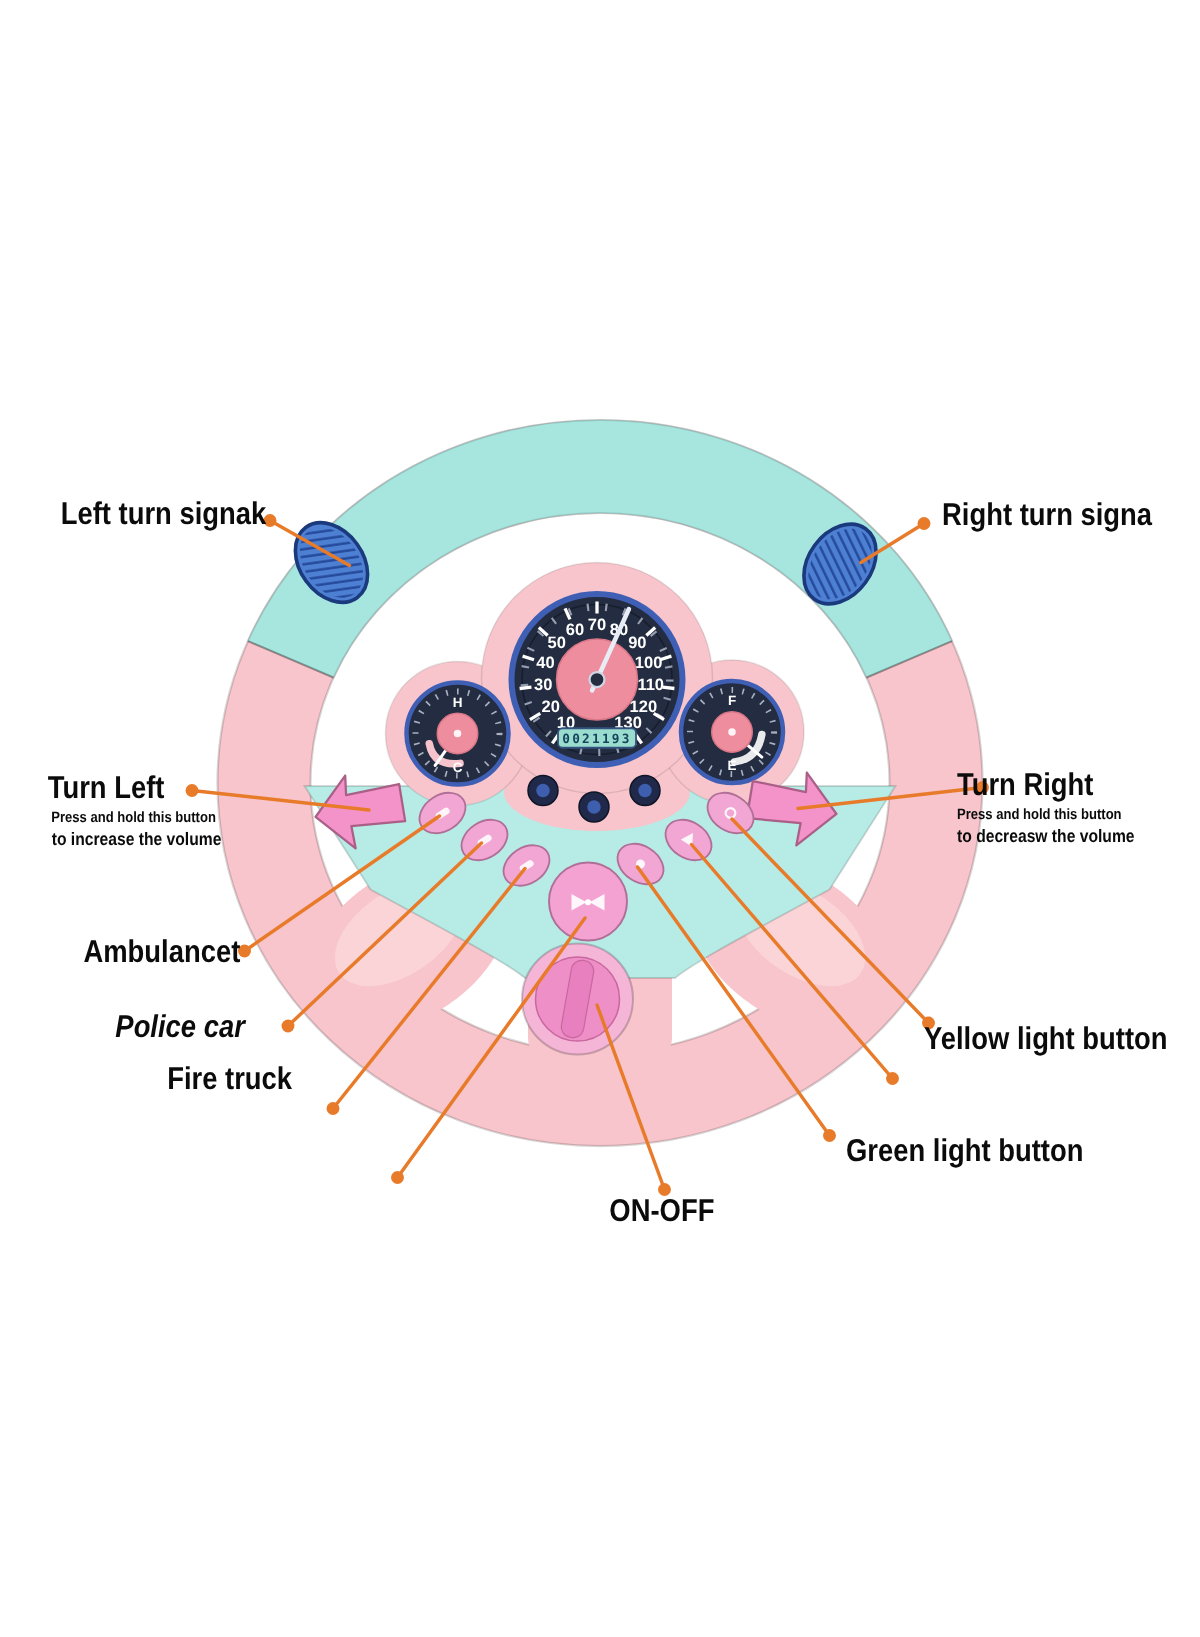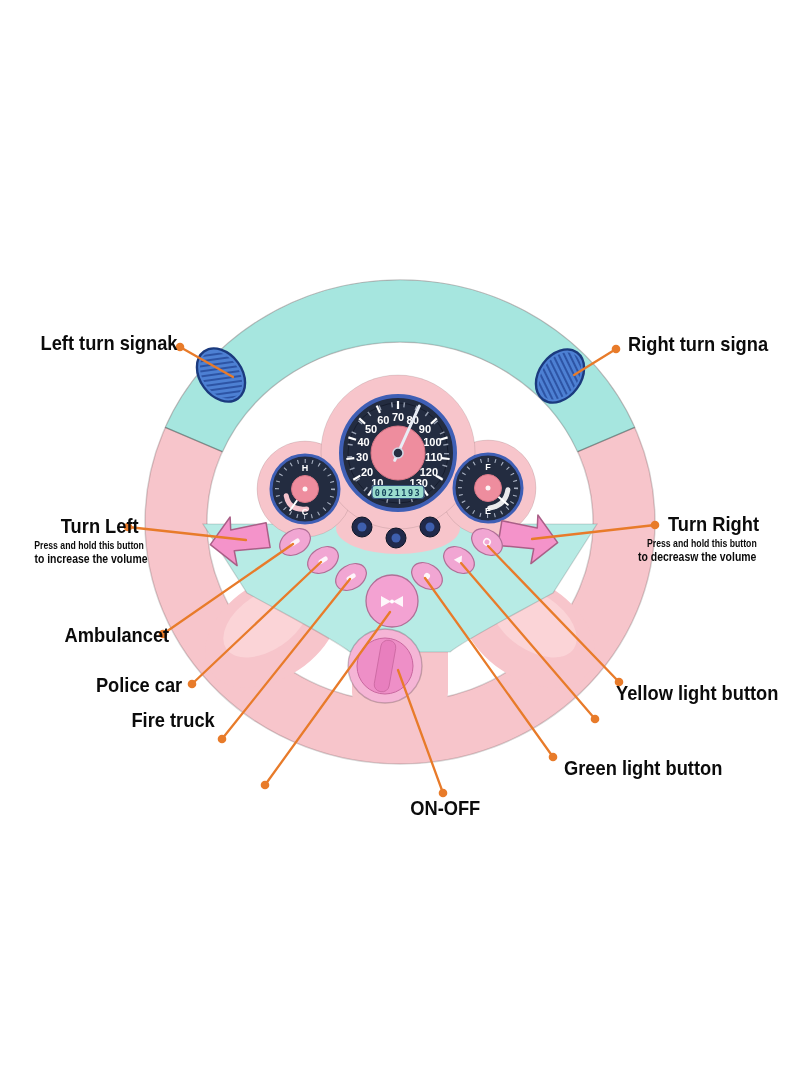--- a/index.html
+++ b/index.html
@@ -1,23 +1,23 @@
 <!DOCTYPE html>
 <html><head>
 <meta charset="utf-8">
 <style>
   html,body{margin:0;padding:0;background:#ffffff;}
   #stage{position:relative;width:800px;height:1091px;background:#ffffff;overflow:hidden;
          font-family:"Liberation Sans",sans-serif;}
   #stage svg{position:absolute;left:0;top:0;}
   .lbl{position:absolute;font-weight:bold;color:#0b0b0b;font-size:21px;line-height:23px;white-space:nowrap;}
   .lbl .cond{display:inline-block;transform:scaleX(.87);}
-  .ra{text-align:right;} .ra .cond{transform-origin:right center;}
-  .la{text-align:right;} .la .cond{transform-origin:left center;}
-  .ca{text-align:right;} .ca .cond{transform-origin:center center;}
+  .ra{text-align:center;} .ra .cond{transform-origin:right center;}
+  .la{text-align:left;} .la .cond{transform-origin:left center;}
+  .ca{text-align:left;} .ca .cond{transform-origin:center center;}
   .sub{font-size:10px;line-height:13.5px;margin-top:2px;}
   .sub2{font-size:12px;line-height:13.5px;margin-top:0;}
   .gtxt{font-family:"Liberation Sans",sans-serif;font-weight:bold;fill:#ffffff;}
   .odo{font-family:"DejaVu Sans Mono",monospace;font-weight:bold;fill:#15445c;letter-spacing:1.5px;}
 </style>
 </head>
 <body>
 
 <div id="stage">
 
@@ -228,21 +228,21 @@
 <div class="lbl la" style="left:638px;top:512px;width:135px;">
   <div><span class="cond">Turn Right</span></div>
   <div class="sub"><span class="cond">Press and hold this button</span></div>
   <div class="sub2"><span class="cond">to  decreasw the volume</span></div>
 </div>
 
 <div class="lbl ra" style="left:32px;top:623px;width:137px;">
   <span class="cond">Ambulancet</span>
 </div>
 
-<div class="lbl ra" style="left:45px;top:673px;width:137px;">
+<div class="lbl ra" style="left:45px;top:673px;width:137px;font-style:italic;">
   <span class="cond">Police car</span>
 </div>
 
 <div class="lbl ra" style="left:78px;top:708px;width:137px;">
   <span class="cond">Fire truck</span>
 </div>
 
 
 <div class="lbl ca" style="left:401px;top:796px;width:84px;">
   <span class="cond">ON-OFF</span>

